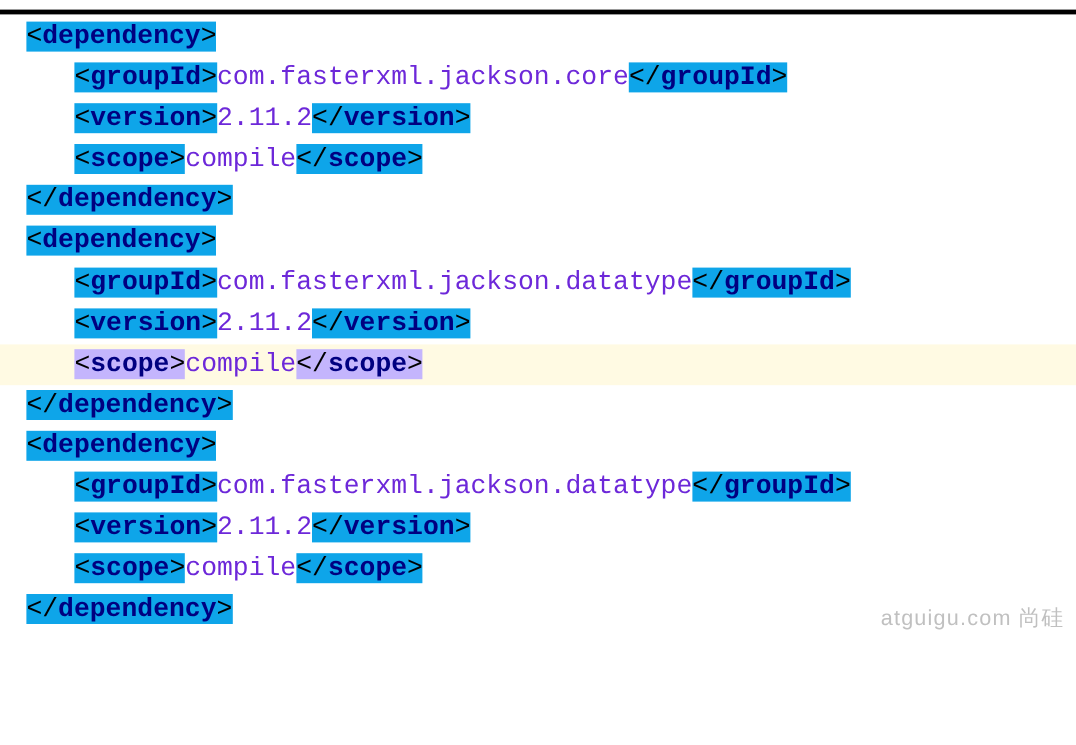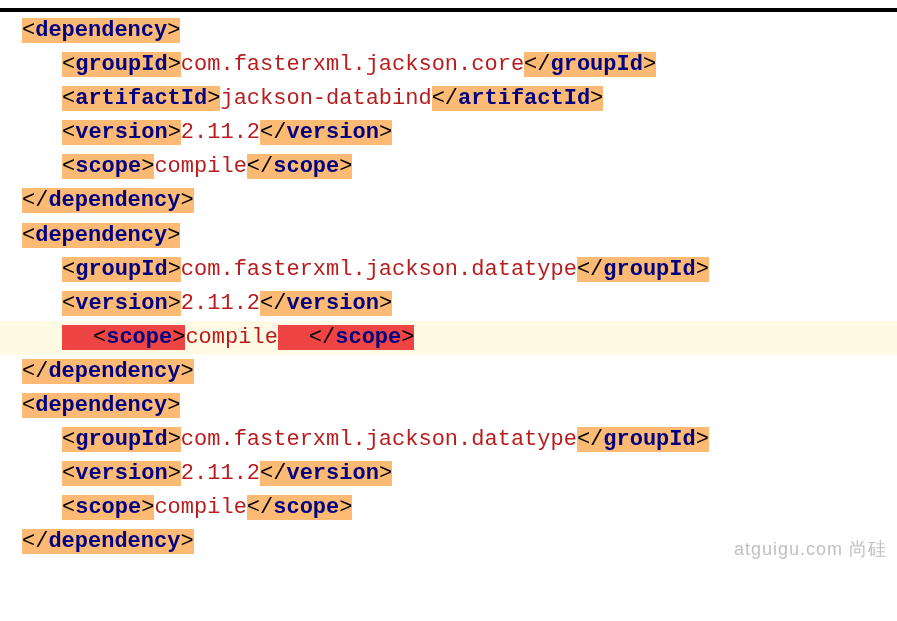--- a/index.html
+++ b/index.html
@@ -12,42 +12,41 @@
       font-size: 22px;
       background: #ffffff;
       line-height: 1.55;
       padding: 8px 0;
       color: #000;
       width: 897px;
       overflow: hidden;
       position: relative;
     }
     .tag-bg {
-      background: #fdba74;
+      background: #0ea5e9;
     }
     .tag-color {
       color: #000080;
       font-weight: bold;
     }
     .text-val {
-      color: #b91c1c;
+      color: #6d28d9;
     }
     .line {
       white-space: pre;
       padding-left: 22px;
     }
     .indent {
       padding-left: 62px;
     }
     .highlighted-line {
       background: #fffae3;
     }
     .selected {
-      background: #ef4444;
-      padding-left: 31px;
+      background: #c4b5fd;
     }
     .watermark {
       position: absolute;
       bottom: 4px;
       right: 10px;
       color: #c0c0c0;
       font-size: 18px;
       font-family: sans-serif;
       letter-spacing: 1px;
     }
@@ -60,21 +59,20 @@
 <body>
 
 <div class="top-border"></div>
 
 <div>
 
 <div class="line"><span class="tag-bg">&lt;<span class="tag-color">dependency</span>&gt;</span></div>
 
 <div class="line indent"><span class="tag-bg">&lt;<span class="tag-color">groupId</span>&gt;</span><span class="text-val">com.fasterxml.jackson.core</span><span class="tag-bg">&lt;/<span class="tag-color">groupId</span>&gt;</span></div>
 
-<div class="line indent"><span class="tag-bg">&lt;<span class="tag-color">artifactId</span>&gt;</span><span class="text-val">jackson-databind</span><span class="tag-bg">&lt;/<span class="tag-color">artifactId</span>&gt;</span></div>
 
 <div class="line indent"><span class="tag-bg">&lt;<span class="tag-color">version</span>&gt;</span><span class="text-val">2.11.2</span><span class="tag-bg">&lt;/<span class="tag-color">version</span>&gt;</span></div>
 
 <div class="line indent"><span class="tag-bg">&lt;<span class="tag-color">scope</span>&gt;</span><span class="text-val">compile</span><span class="tag-bg">&lt;/<span class="tag-color">scope</span>&gt;</span></div>
 
 <div class="line"><span class="tag-bg">&lt;/<span class="tag-color">dependency</span>&gt;</span></div>
 
 <div class="line"><span class="tag-bg">&lt;<span class="tag-color">dependency</span>&gt;</span></div>
 
 <div class="line indent"><span class="tag-bg">&lt;<span class="tag-color">groupId</span>&gt;</span><span class="text-val">com.fasterxml.jackson.datatype</span><span class="tag-bg">&lt;/<span class="tag-color">groupId</span>&gt;</span></div>

